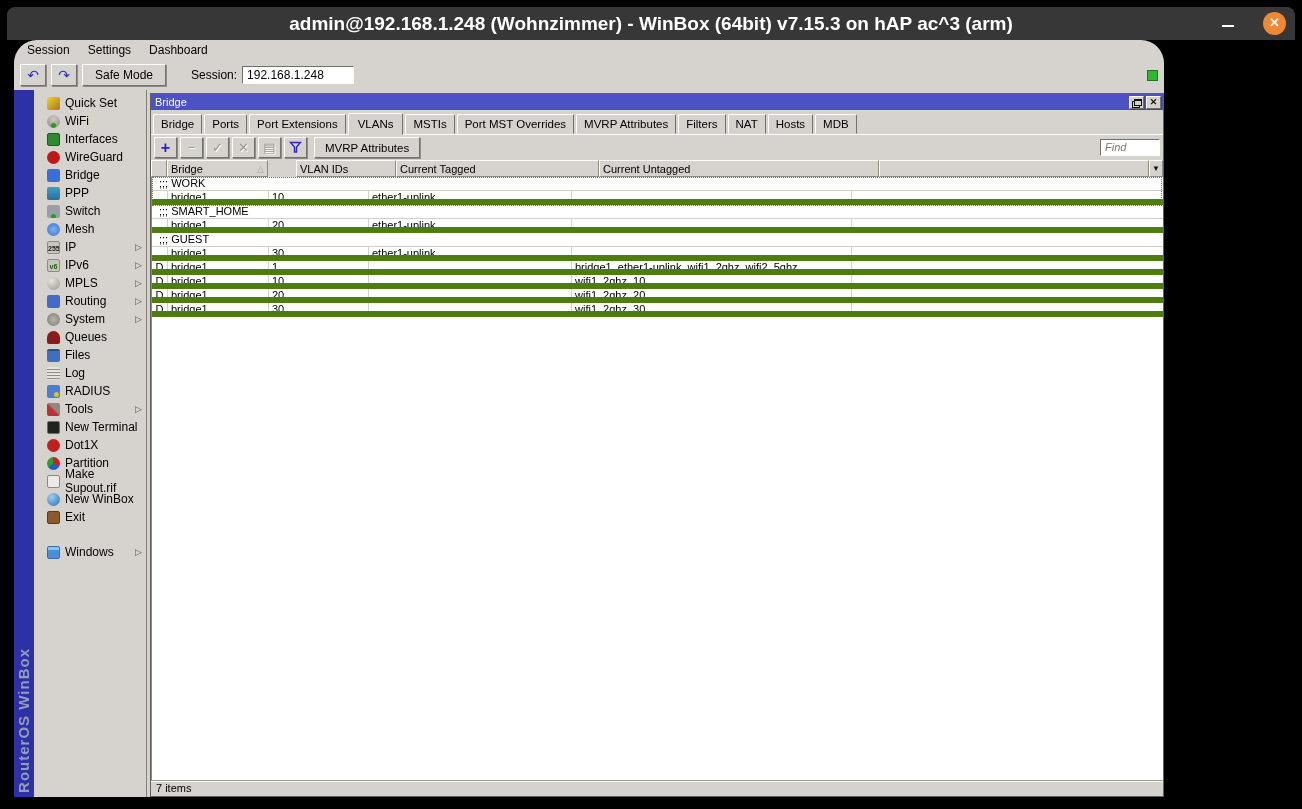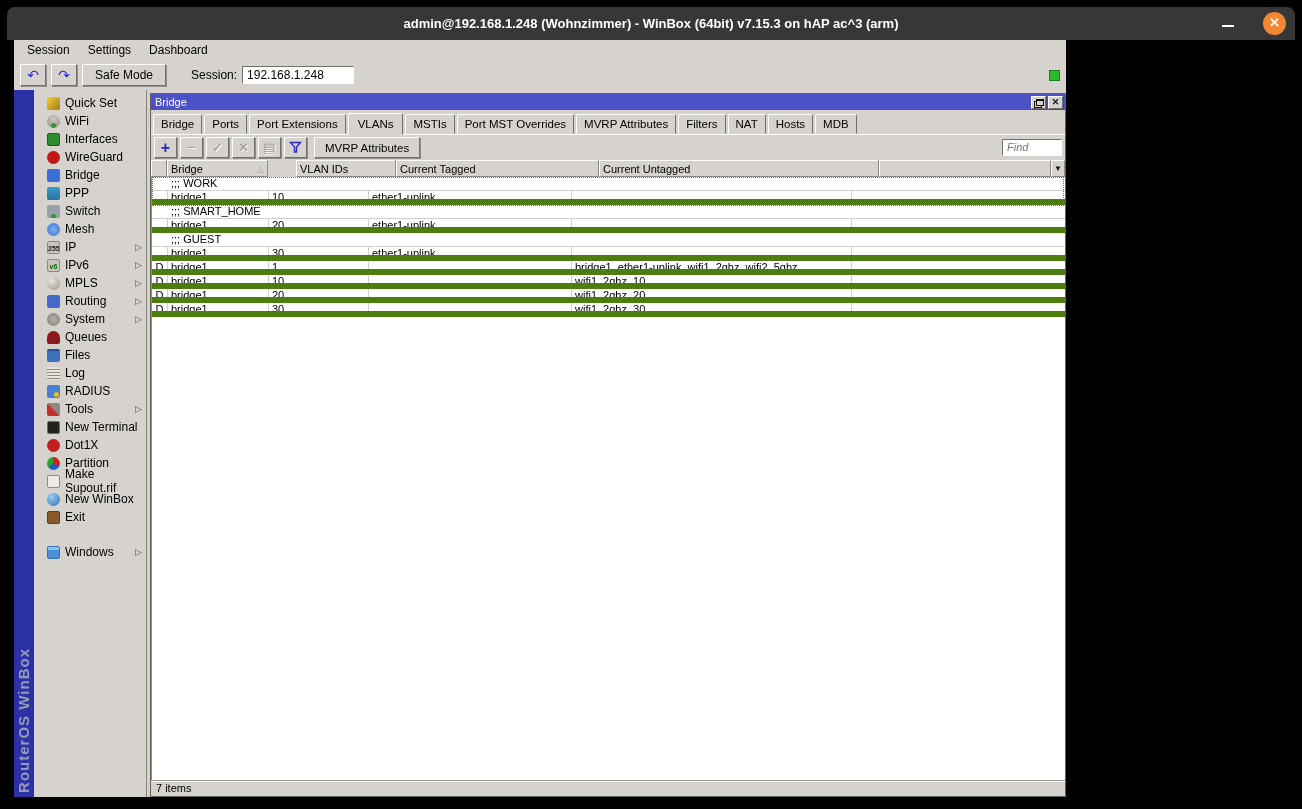--- a/index.html
+++ b/index.html
@@ -2,29 +2,29 @@
 <html><head>
 <meta charset="utf-8">
 <style>
   * { margin:0; padding:0; box-sizing:border-box; }
   html,body { width:1302px; height:809px; background:#000; overflow:hidden;
               font-family:"Liberation Sans", sans-serif; }
   
   .os-titlebar { position:absolute; left:7px; top:7px; width:1288px; height:33px;
     background:#373737; border-radius:8px 8px 0 0; }
   .os-title { position:absolute; left:0; right:0; top:0; height:33px; line-height:33px;
-    text-align:center; color:#fff; font-size:13px; font-weight:bold; }
+    text-align:center; color:#fff; font-size:19px; font-weight:bold; }
   .os-min { position:absolute; right:52px; top:0; width:30px; height:33px; cursor:pointer; }
   .os-min .bar { position:absolute; left:9px; top:18px; width:12px; height:2px; background:#fff; }
   .os-close { position:absolute; right:9px; top:5px; width:23px; height:23px; border-radius:50%;
     background:#ef8733; color:#fff; font-size:13px; font-weight:bold; text-align:center;
     line-height:22px; cursor:pointer; }
   
-  .app { position:absolute; left:14px; top:40px; width:1052px; height:757px;
-    background:#d6d3ce; font-size:11px; color:#000; }
+  .app { position:absolute; left:14px; top:40px; width:1150px; height:757px;
+    background:#d6d3ce; font-size:11px; color:#000;border-radius:23px; }
   .menubar { position:absolute; left:0; top:0; right:0; height:20px; padding:1px 4px; }
   .mitem { display:inline-block; padding:2px 9px; font-size:12px; cursor:default; }
   .toolbar { position:absolute; left:0; top:20px; right:0; height:30px;
     display:flex; align-items:center; gap:5px; padding:0 6px; }
   .btn { background:#d6d3ce; border:1px solid; border-color:#fdfdfb #72706a #72706a #fdfdfb;
     box-shadow:1px 1px 0 rgba(60,58,54,.45); display:flex; align-items:center;
     justify-content:center; cursor:pointer; }
   .tbtn { width:26px; height:22px; font-size:14px; color:#2a2ac8; }
   .safe { height:22px; padding:0 12px; font-size:12px; }
   .sess-label { margin-left:20px; font-size:12px; }
@@ -103,21 +103,21 @@
   .th .sort { margin-left:auto; color:#aaa69c; font-size:9px; }
   .th.filler { flex:1; }
   .th.dd { width:14px; justify-content:center; font-size:8px; color:#111; padding:1px; }
   .tbody { flex:1; background:#fff; position:relative; overflow:hidden;
     border-left:1px solid #8e8a80; }
   .row { display:flex; height:14px; line-height:13px; font-size:11px;
     border-bottom:6px solid #4d7c0f; cursor:pointer; }
   .cell { padding:0 3px; overflow:hidden; white-space:nowrap; border-right:1px solid #d2d0ca; }
   .cell.flags { text-align:center; padding:0 1px; }
   .cell.filler { flex:1; border-right:none; }
-  .row.comment .ctext { padding-left:19px; }
+  .row.comment .ctext { padding-left:7px; }
   .row.comment { border-bottom:1px solid #d2d0ca; }
   .focus-rect { position:absolute; left:0; top:0; right:1px; height:29px;
     border:1px dotted #76736c; pointer-events:none; }
   .wstatus { height:16px; border-top:1px solid #9b968c; box-shadow:inset 0 1px 0 #fdfdfb;
     font-size:11px; padding:1px 5px; }
 </style>
 </head>
 <body>
 
 <div class="os-titlebar">

